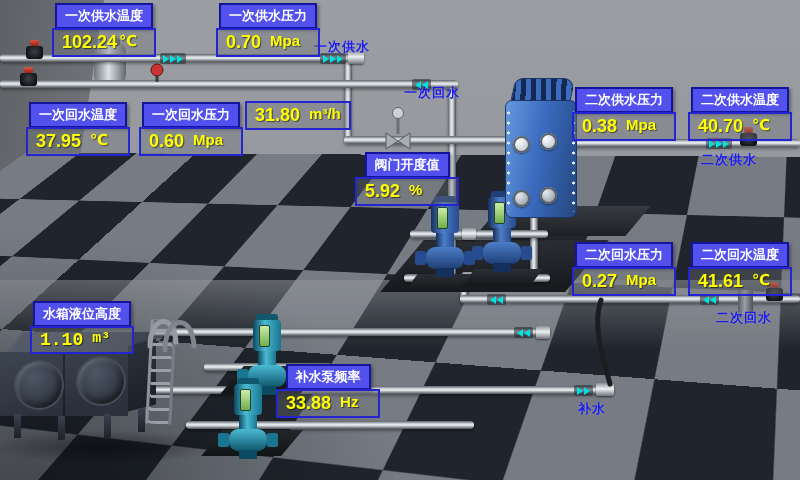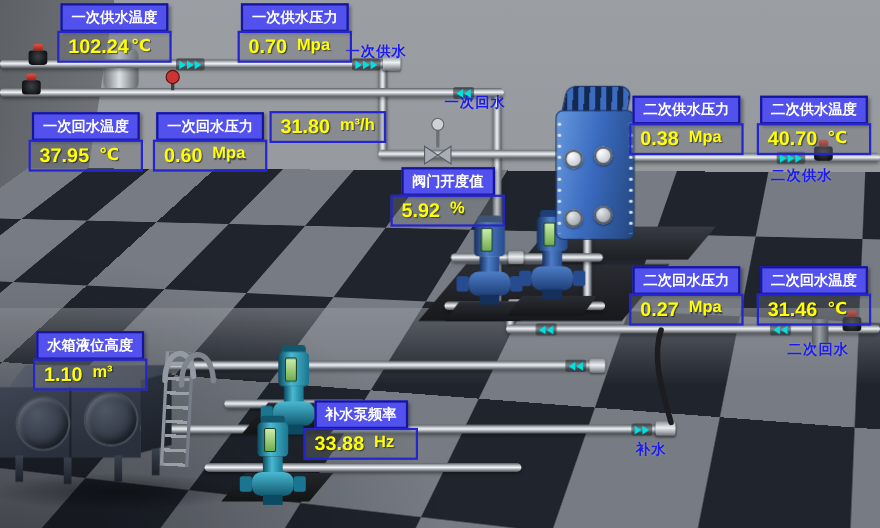--- a/index.html
+++ b/index.html
@@ -346,25 +346,25 @@
   <div class="sensor" id="s9" style="left:572px;top:242px;">
     <div class="s-title">二次回水压力</div>
     <div class="s-value">
         <span class="val">0.27</span>
         <span class="unit">Mpa</span>
       </div>
   </div>
   <div class="sensor" id="s10" style="left:688px;top:242px;">
     <div class="s-title">二次回水温度</div>
     <div class="s-value">
-        <span class="val">31.46</span>
+        <span class="val">41.61</span>
         <span class="unit">℃</span>
       </div>
   </div>
-  <div class="sensor" id="s11" style="left:30px;top:301px;">
+  <div class="sensor" id="s11" style="left:30px;top:301px;font-family:Liberation Mono, monospace;">
     <div class="s-title">水箱液位高度</div>
     <div class="s-value">
         <span class="val">1.10</span>
         <span class="unit">m³</span>
       </div>
   </div>
   <div class="sensor" id="s12" style="left:276px;top:364px;">
     <div class="s-title">补水泵频率</div>
     <div class="s-value">
         <span class="val">33.88</span>

